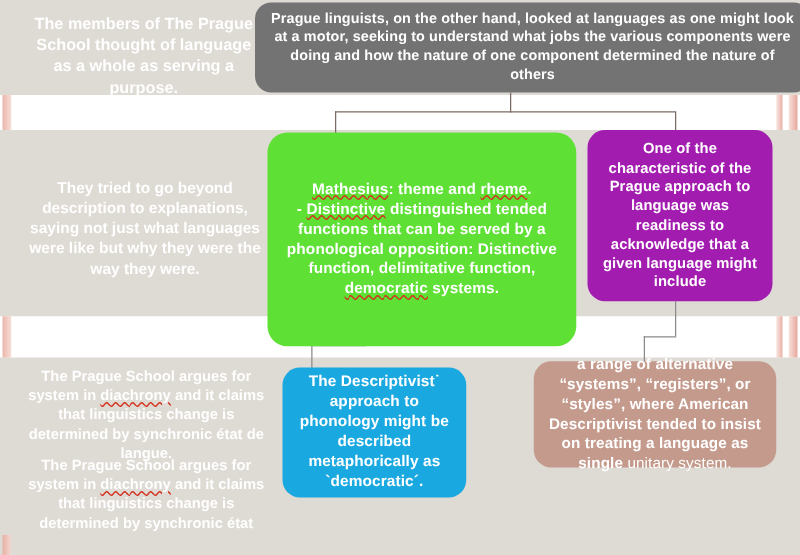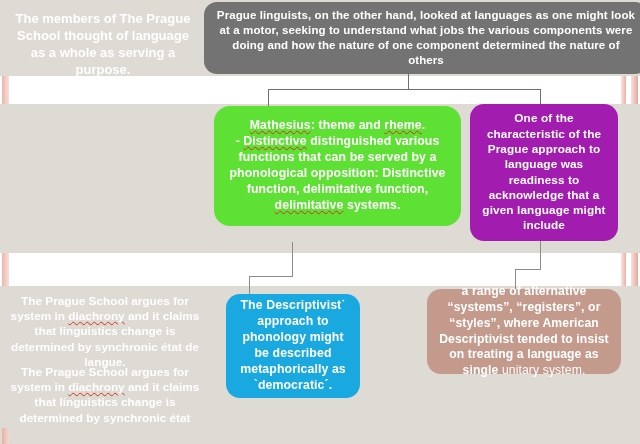--- a/index.html
+++ b/index.html
@@ -64,46 +64,47 @@
 
   
   .textblock {
     position: absolute;
     box-sizing: border-box;
     text-align: center;
     color: #ffffff;
     font-weight: bold;
     line-height: 1.25;
     padding: 2px 6px;
+    margin-left: 12px;
   }
 
   
   #node-yellow {
     left: 204px; top: 2px; width: 444px; height: 72px;
     background: #737373;
     font-size: 11.5px;
     line-height: 1.3;
     border-radius: 13px;
   }
   #node-green {
-    left: 214px; top: 106px; width: 247px; height: 120px;
+    left: 214px; top: 106px; width: 247px; height: 171px;
     background: #5ee034;
     font-size: 12.3px;
     line-height: 1.3;
     border-radius: 16px;
   }
   #node-mauve-right {
     left: 470px; top: 104px; width: 148px; height: 137px;
     background: #a21caf;
     font-size: 11.8px;
     line-height: 1.3;
     border-radius: 14px;
   }
   #node-blue {
-    left: 226px; top: 294px; width: 134px; height: 104px;
+    left: 226px; top: 294px; width: 147px; height: 104px;
     background: #19a8e0;
     font-size: 12.3px;
     line-height: 1.3;
     border-radius: 14px;
   }
   #node-mauve-bottom {
     left: 427px; top: 289px; width: 194px; height: 85px;
     background: #c49a8c;
     font-size: 12.2px;
     line-height: 1.3;
@@ -169,31 +170,32 @@
   <div class="conn gray v" style="left:292px;top:242px;height:34px;"></div>
   <div class="conn gray h" style="left:249px;top:276px;width:44px;"></div>
   <div class="conn gray v" style="left:249px;top:276px;height:19px;"></div>
 
   <div class="conn gray v" style="left:540px;top:241px;height:28px;"></div>
   <div class="conn gray h" style="left:515px;top:269px;width:26px;"></div>
   <div class="conn gray v" style="left:515px;top:269px;height:21px;"></div>
 
   <div class="textblock" id="text-top-left">The members of The Prague School thought of language as a whole as serving a purpose.</div>
 
+  <div class="textblock" id="text-mid-left">They tried to go beyond description to explanations, saying not just what languages were like but why they were the way they were.</div>
 
   <div class="textblock" id="text-bot-left-1"><span>The Prague School  argues for system in </span><span class="sq">diachrony</span><span> and it claims that linguistics change is determined by synchronic état de langue.</span></div>
 
   <div class="textblock" id="text-bot-left-2"><span>The Prague School  argues for system in </span><span class="sq">diachrony</span><span> and it claims that linguistics change is determined by synchronic état</span></div>
 
   <div class="node" id="node-yellow">
     <div class="node-inner">Prague linguists, on the other hand, looked at languages as one might look at a motor, seeking to understand what jobs the various components were doing and how the nature of one component determined the nature of others</div>
   </div>
 
   <div class="node" id="node-green">
-    <div class="node-inner"><span class="sq">Mathesius</span><span>: theme and </span><span class="sq">rheme</span><span>.</span><br><span>- </span><span class="sq">Distinctive</span><span> distinguished various functions that can be served by a phonological opposition: Distinctive function, delimitative function, </span><span class="sq">delimitative</span><span> systems.</span></div>
+    <div class="node-inner"><span class="sq">Mathesius</span><span>: theme and </span><span class="sq">rheme</span><span>.</span><br><span>- </span><span class="sq">Distinctive</span><span> distinguished tended functions that can be served by a phonological opposition: Distinctive function, delimitative function, </span><span class="sq">democratic</span><span> systems.</span></div>
   </div>
 
   <div class="node" id="node-mauve-right">
     <div class="node-inner">One of the characteristic of the Prague approach to language was readiness to acknowledge that a given language might include</div>
   </div>
 
   <div class="node" id="node-blue">
     <div class="node-inner">The Descriptivist˙ approach to phonology might be described metaphorically as `democratic´.</div>
   </div>
 

